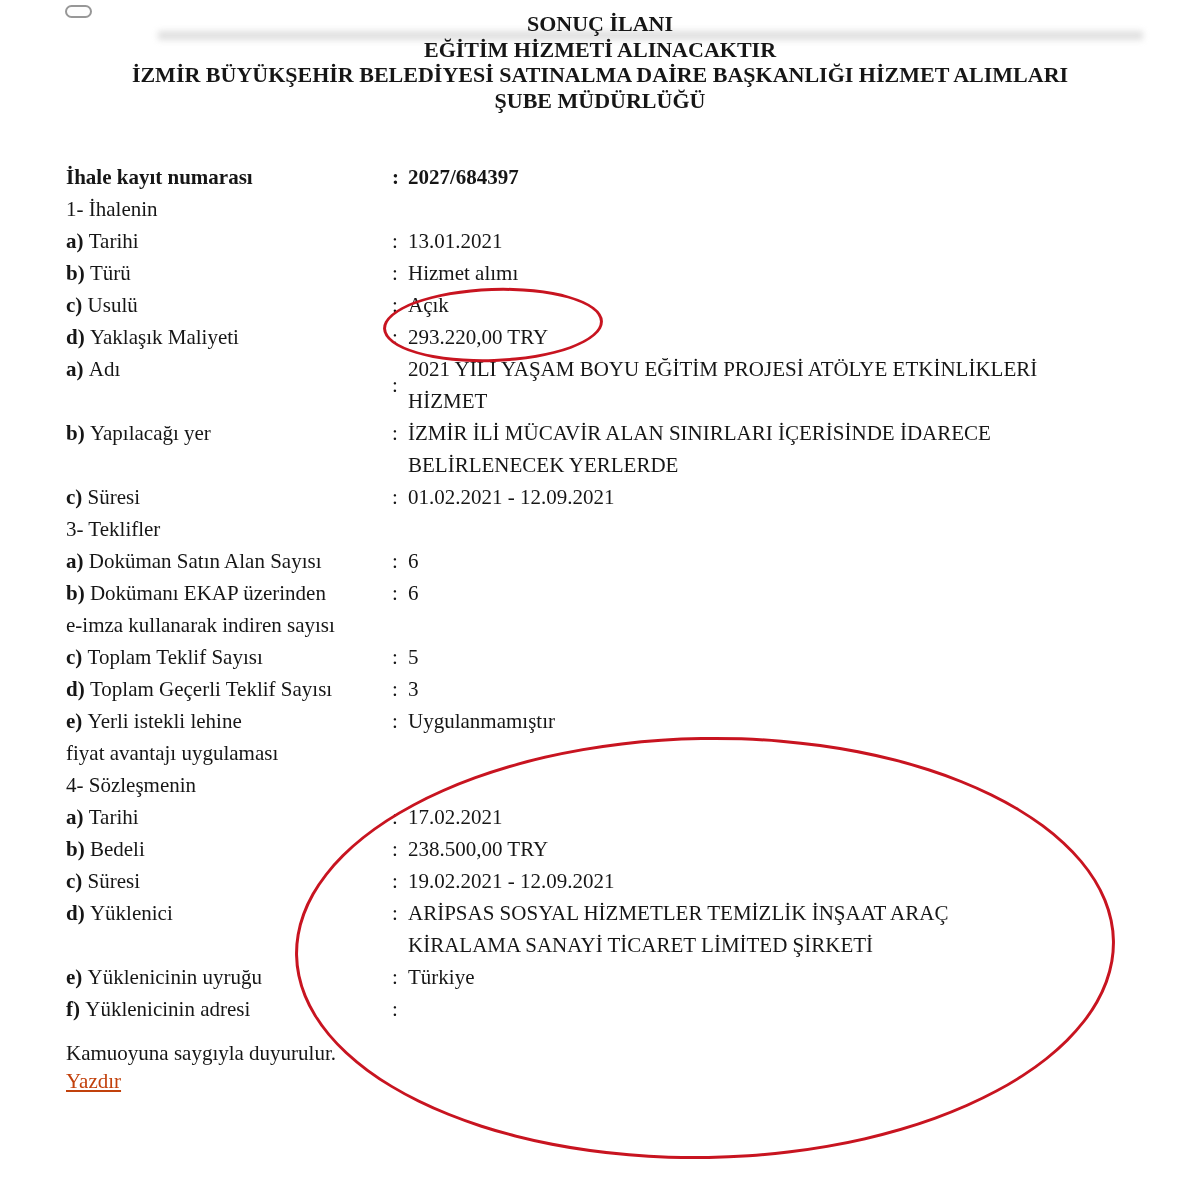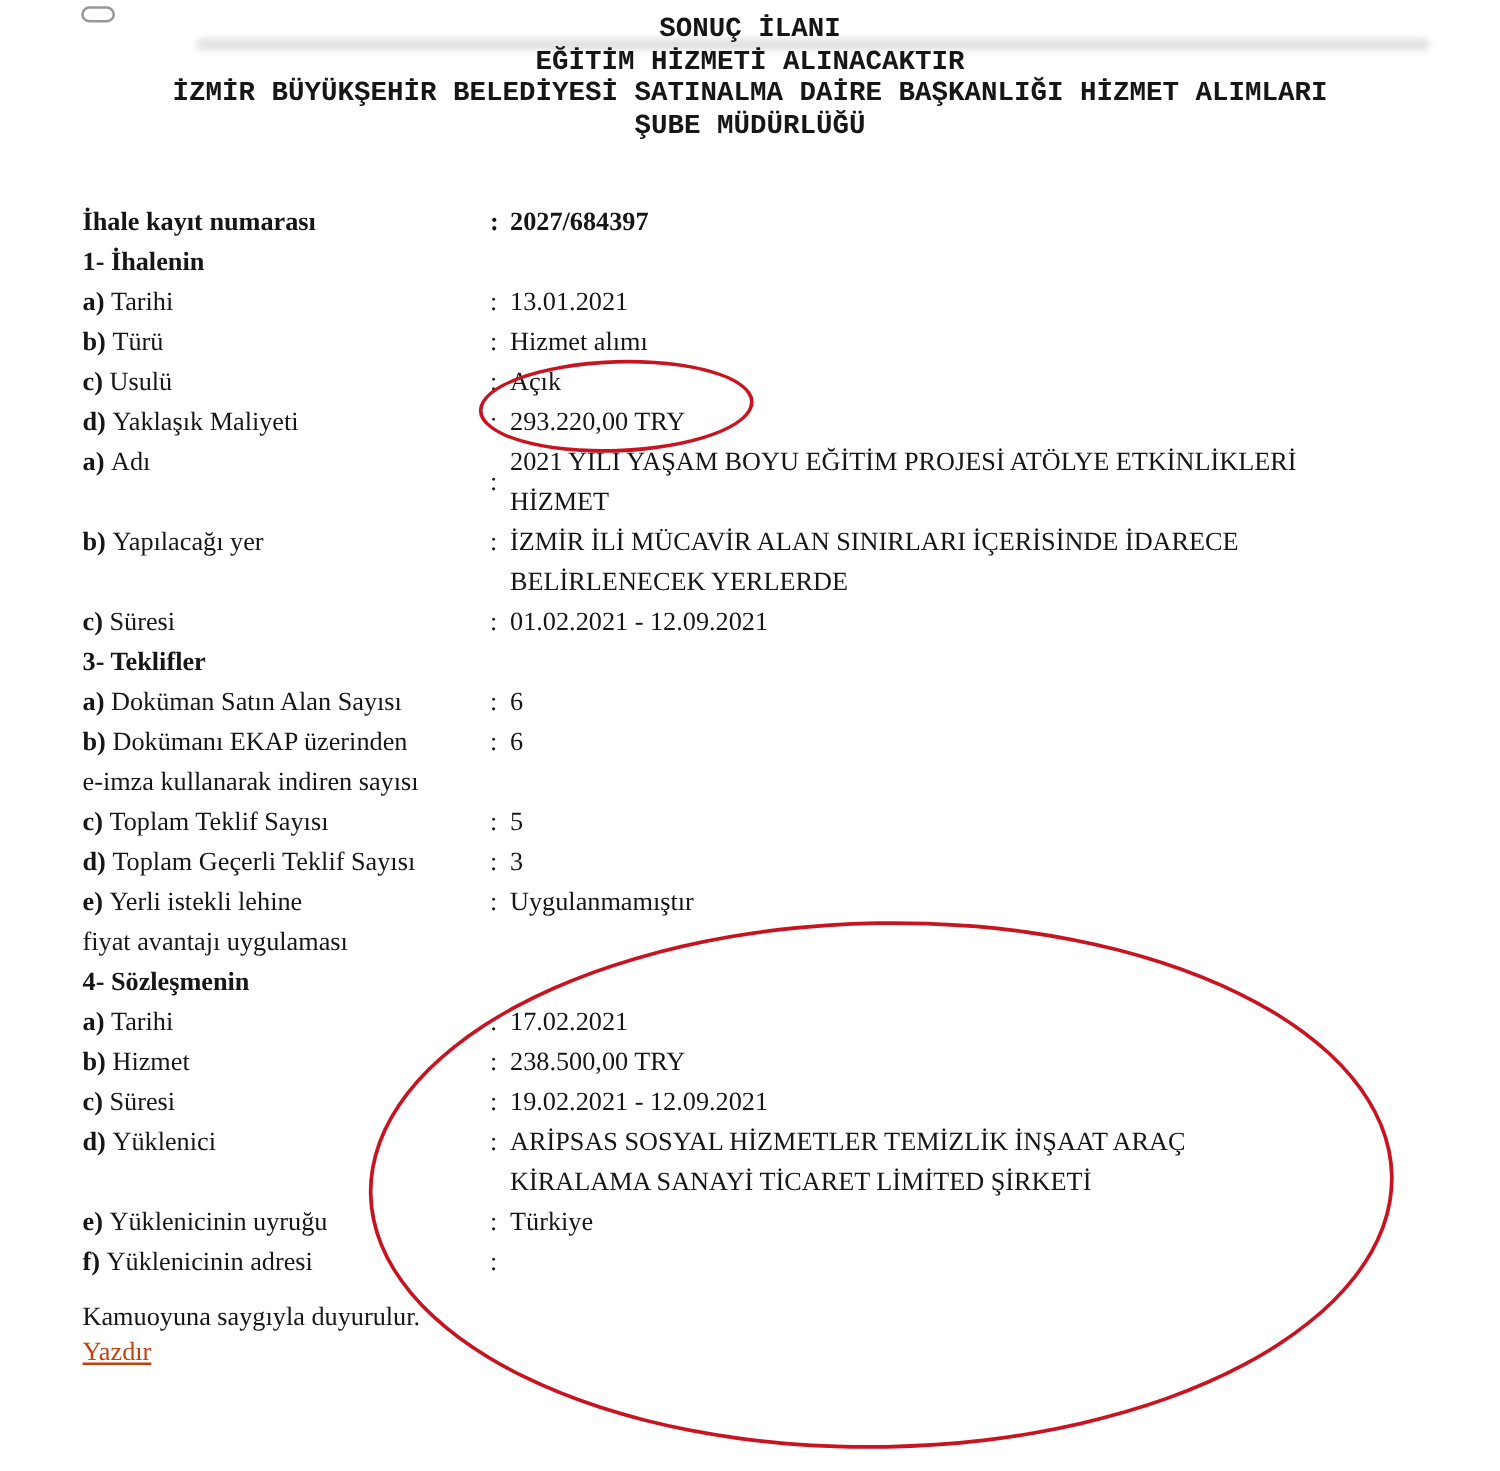--- a/index.html
+++ b/index.html
@@ -33,35 +33,34 @@
     opacity: 0.42;
   }
 
   .titles {
     padding-top: 11px;
     text-align: center;
     font-weight: 700;
     font-size: 22px;
     line-height: 25.5px;
     position: relative;
-    font-family: Liberation Mono, monospace;
   }
 
   .rows {
     margin-top: 48px;
     margin-left: 66px;
     font-size: 21px;
   }
   .row { display: flex; line-height: 32px; }
   .row .labelcol { width: 326px; flex: none; }
   .labelline { white-space: nowrap; }
   .prefix { font-weight: 700; }
   .row .colon { flex: none; width: 16px; }
   .row .value { max-width: 745px; }
-  .row.section { font-weight: 700; }
+  .row.section { font-weight: 400; }
   .row.bold { font-weight: 700; }
   .row.colon-middle .colon { align-self: center; }
 
   .closing {
     margin-left: 66px;
     margin-top: 13px;
     font-size: 21px;
     line-height: 30px;
   }
   .print-link {
@@ -268,21 +267,21 @@
 
     </div>
     <div class="colon">:</div>
     <div class="value">
           <div>17.02.2021</div>
         </div>
   </div>
 
   <div class="row field">
     <div class="labelcol">
-      <div class="labelline"><span class="prefix">b) </span><span class="label">Hizmet</span></div>
+      <div class="labelline"><span class="prefix">b) </span><span class="label">Bedeli</span></div>
 
     </div>
     <div class="colon">:</div>
     <div class="value">
           <div>238.500,00 TRY</div>
         </div>
   </div>
 
   <div class="row field">
     <div class="labelcol">

